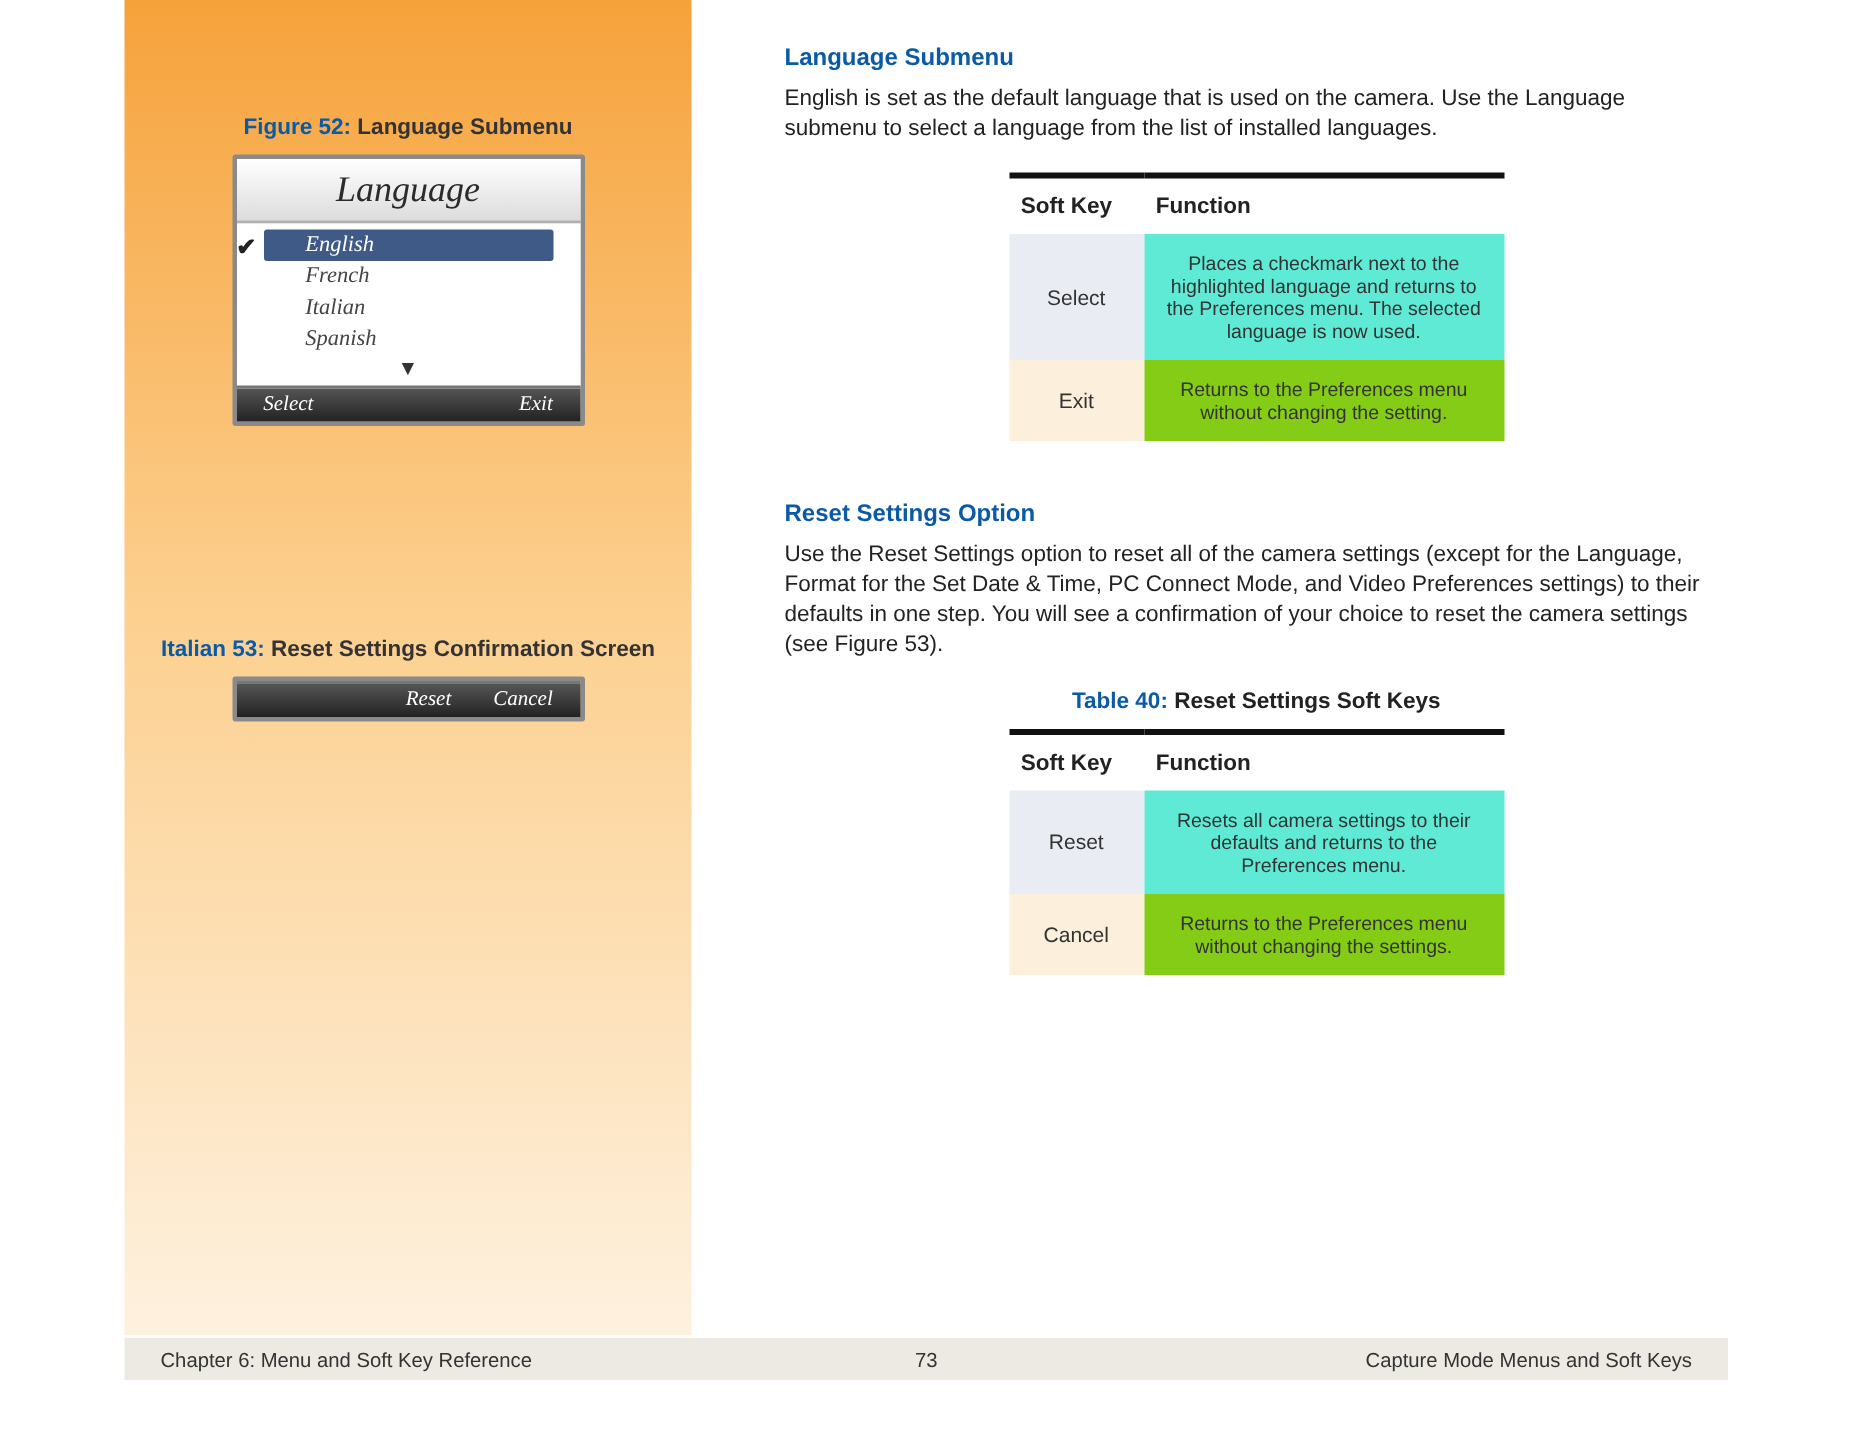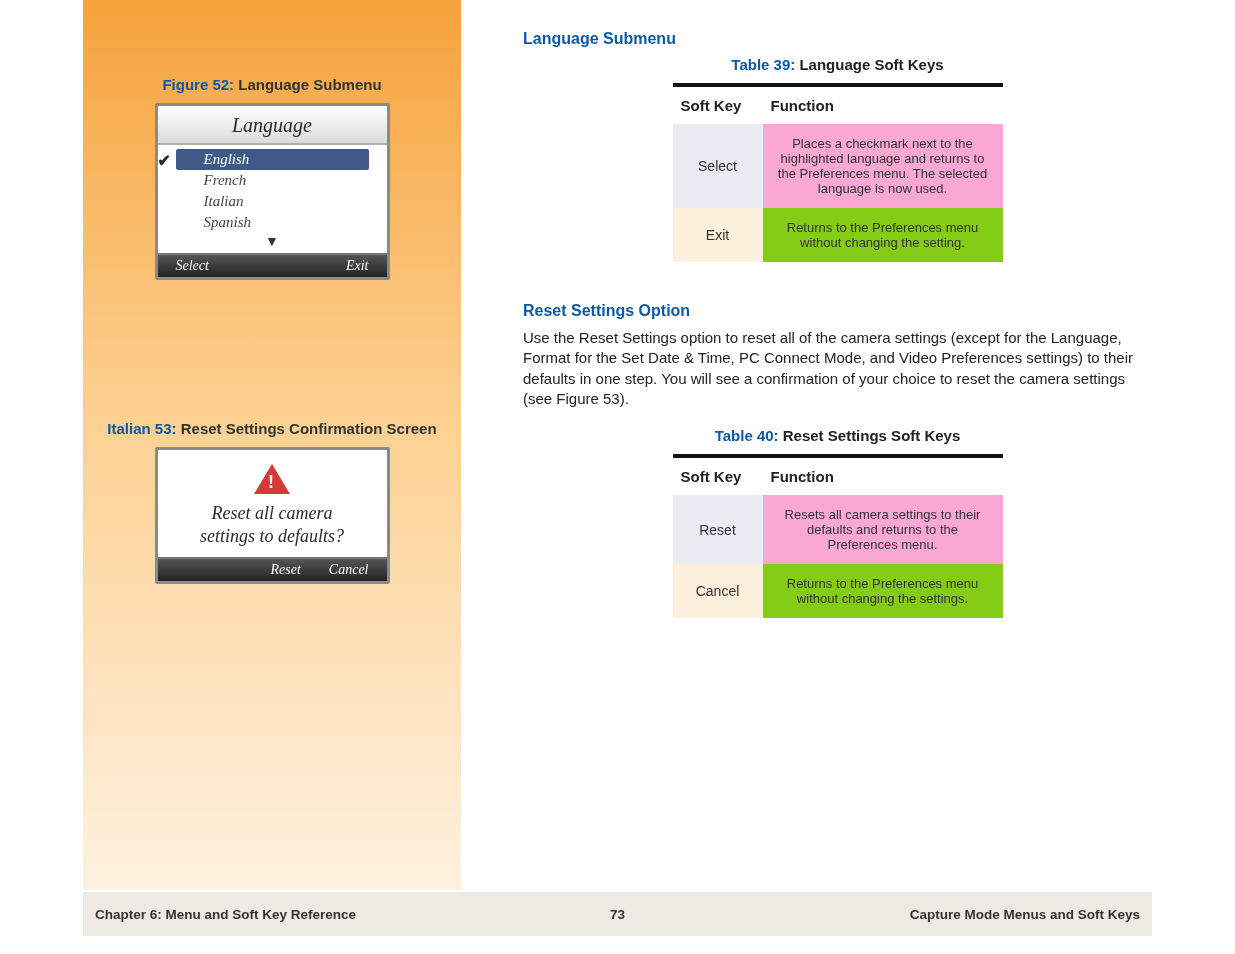--- a/index.html
+++ b/index.html
@@ -43,21 +43,21 @@
     width: 235px;
     border: 3px solid #8a8a8a;
     background: #f2f2f2;
     border-radius: 2px;
   }
   .lcd-header {
     background: linear-gradient(to bottom, #ffffff 0%, #dcdcdc 100%);
     padding: 8px 0 6px;
     font-style: italic;
     font-family: Georgia, serif;
-    font-size: 20px;
+    font-size: 24px;
     color: #2b2b2b;
     border-bottom: 2px solid #b0b0b0;
     text-align: center;
   }
   .lcd-body {
     background: #fff;
     padding: 4px 18px 2px 18px;
     text-align: left;
     font-family: Arial, sans-serif;
   }
@@ -174,38 +174,38 @@
     color: #222;
   }
   table.softkeys td {
     font-size: 13px;
     padding: 12px 14px;
     text-align: center;
     vertical-align: middle;
     color: #333;
   }
   table.softkeys tr.row-a td:first-child { background: #e9ecf3; }
-  table.softkeys tr.row-a td:last-child  { background: #f9a8d4; }
+  table.softkeys tr.row-a td:last-child  { background: #5eead4; }
   table.softkeys tr.row-b td:first-child { background: #fcefdb; }
   table.softkeys tr.row-b td:last-child  { background: #84cc16; }
   table.softkeys td:first-child { width: 90px; font-size: 14px; }
   
   .footer {
     position: absolute;
     left: 83px;
     top: 892px;
     width: 1069px;
-    height: 44px;
+    height: 28px;
     background: #eceae3;
     display: flex;
     align-items: center;
     justify-content: space-between;
-    padding: 0 12px;
+    padding: 0 24px;
     font-size: 13.5px;
-    font-weight: bold;
+    font-weight: normal;
     color: #333;
   }
   .footer .center { position: absolute; left: 0; right: 0; text-align: center; pointer-events: none;}
 </style>
 </head>
 <body>
 
 <div class="page">
 
   <div class="sidebar">
@@ -231,40 +231,33 @@
           <span>Exit</span>
         </div>
       </div>
     </div>
 
     <div class="fig-label">
       <span class="blue">Italian 53:</span><span> Reset Settings Confirmation Screen</span>
     </div>
     <div class="lcd-wrap" style="margin-bottom:0">
       <div class="lcd">
-        <div class="lcd-reset-body">
-          <div class="warn-tri"></div>
-          <div class="reset-text">Reset all camera</div>
-          <div class="reset-text">settings to defaults?</div>
-        </div>
         <div class="lcd-softbar right">
           <span>Reset</span>
           <span>Cancel</span>
         </div>
       </div>
     </div>
 
   </div>
 
   <div class="main">
 
     <div class="h3">Language Submenu</div>
-    <div class="tbl-caption">
-      <span class="blue">Table 39:</span><span> Language Soft Keys</span>
-    </div>
+    <div class="para">English is set as the default language that is used on the camera. Use the Language submenu to select a language from the list of installed languages.</div>
     <table class="softkeys">
       <tbody>
           <tr>
         <th>Soft Key</th>
         <th>Function</th>
       </tr>
       <tr class="row-a">
         <td>Select</td>
         <td>Places a checkmark next to the highlighted language and returns to the Preferences menu. The selected language is now used.</td>
       </tr>

